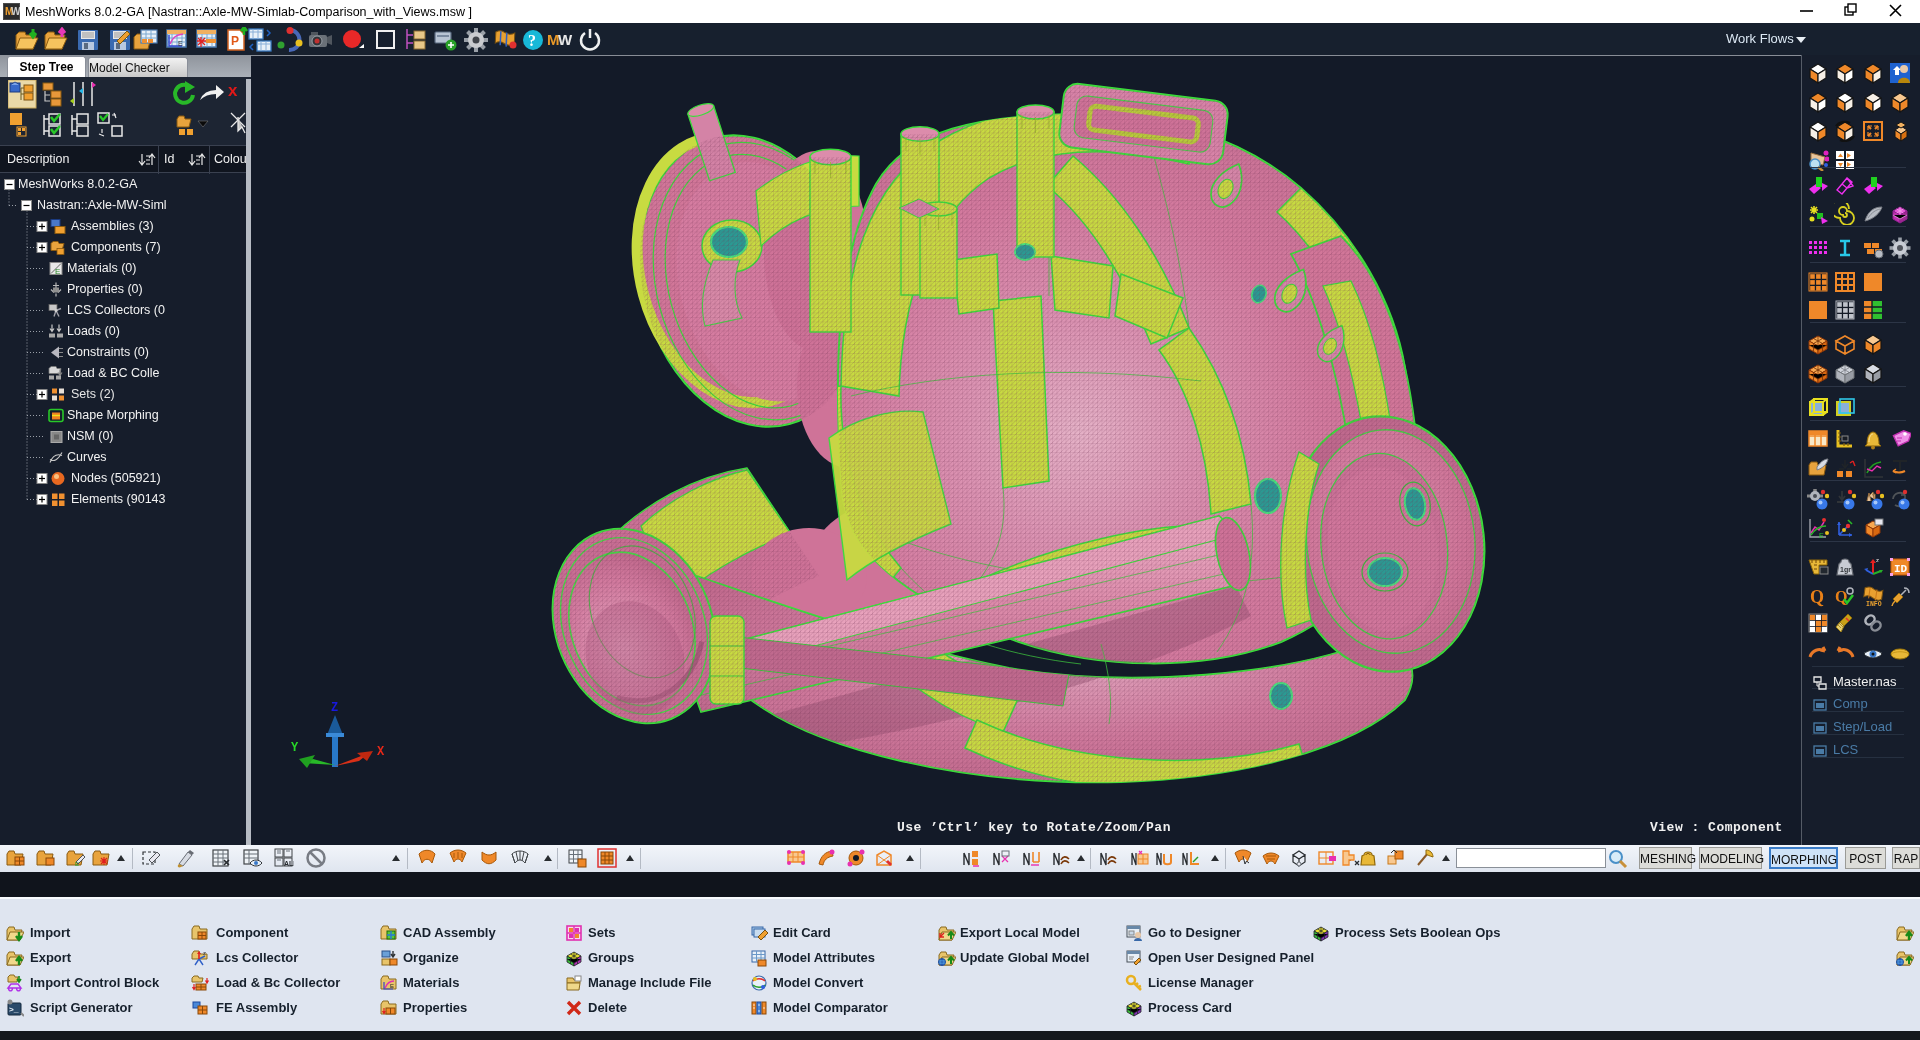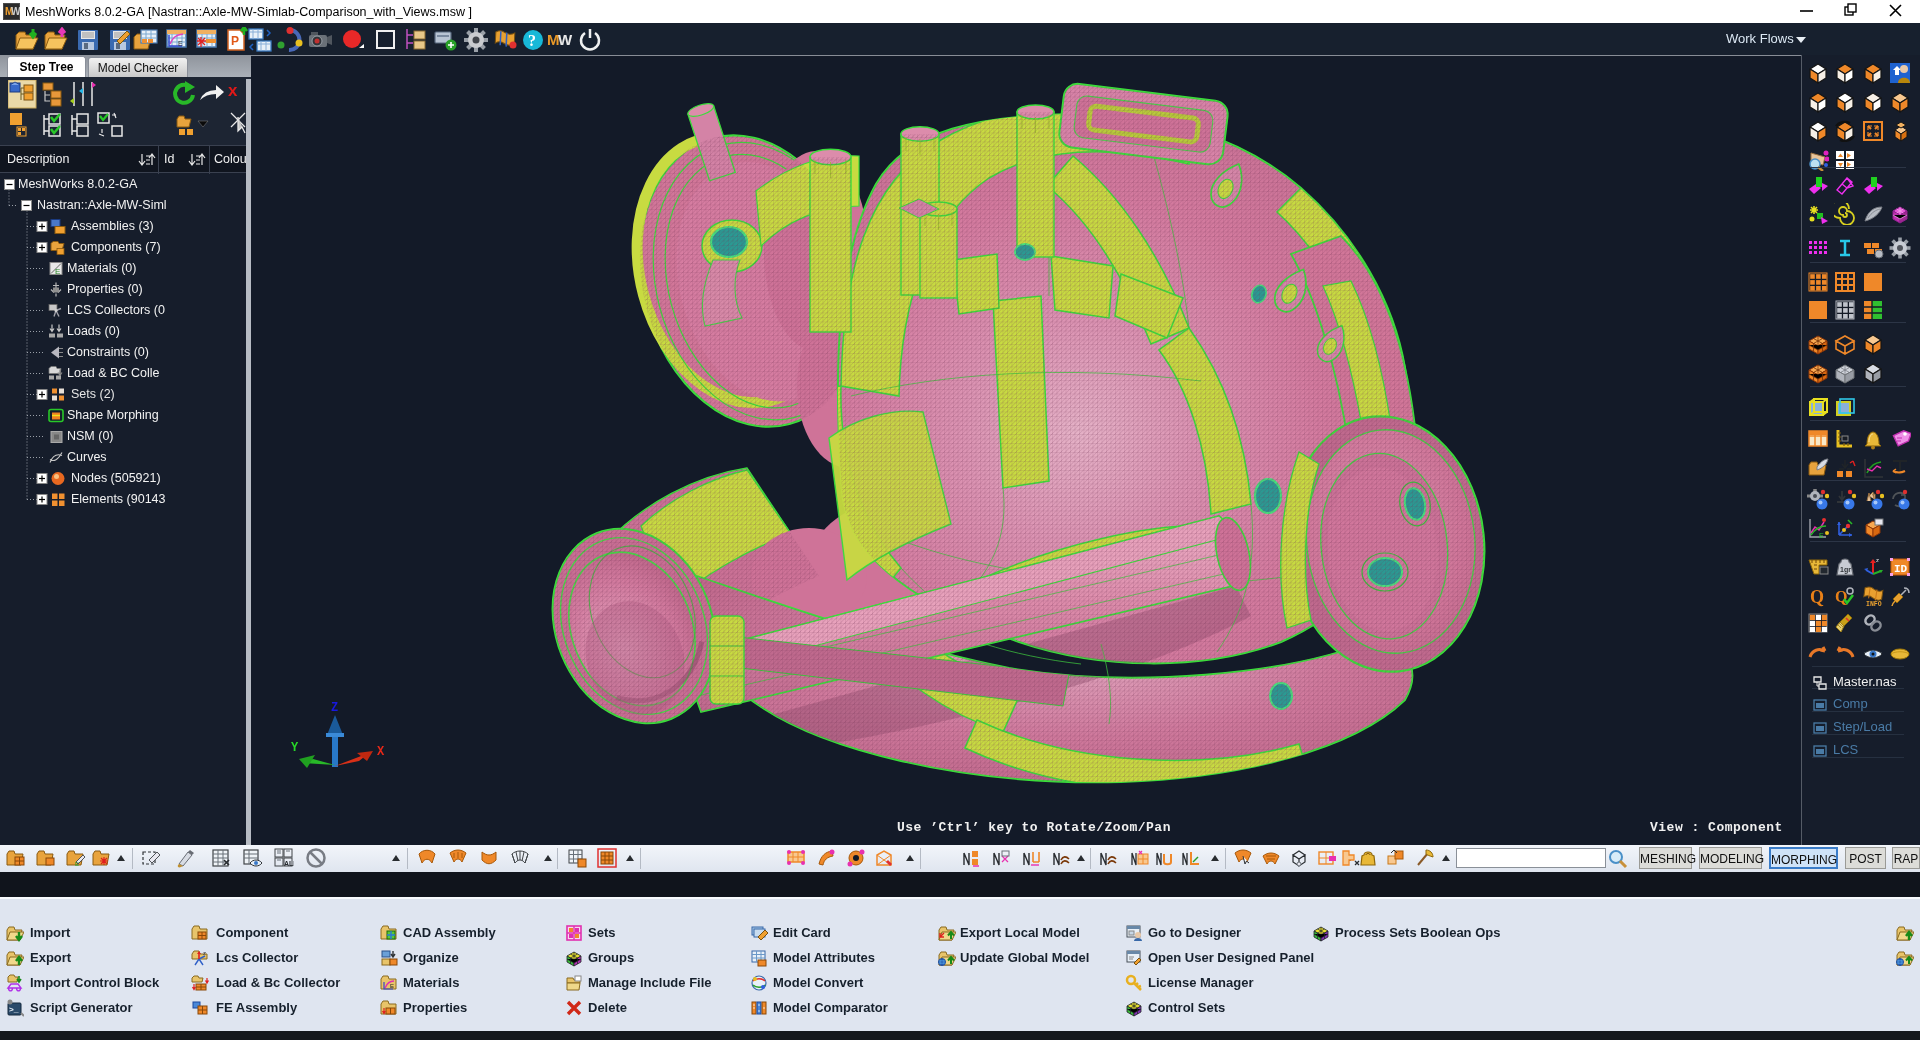--- a/index.html
+++ b/index.html
@@ -149,21 +149,21 @@
         <path d="M13 2 v9" stroke="#f0f0f0" stroke-width="2.5"></path>
       </svg>
 <div class="abs" style="left:1726px;top:8px;font-size:13px;color:#dce8f4">Work Flows</div>
 <svg class="abs" style="left:1795px;top:13px" width="12" height="8">
         <path d="M1 1 L11 1 L6 7 Z" fill="#e8eef4"></path>
       </svg>
 </div>
 <div class="abs" style="left:0;top:55px;width:251px;height:790px;background:#161d2b">
 <div class="abs" style="left:0;top:0;width:251px;height:22px;background:linear-gradient(#8f949c,#aab0b8)"></div>
 <div class="abs" style="left:7px;top:1px;width:79px;height:21px;background:#fff;border:1px solid #8a8f99;border-bottom:none;border-radius:3px 3px 0 0;font-size:12px;font-weight:bold;color:#000;text-align:center;padding-top:3px">Step Tree</div>
-<div class="abs" style="left:88px;top:2px;width:100px;height:20px;background:linear-gradient(#f2f2f2,#c9c9c9);border:1px solid #8a8f99;border-bottom:none;border-radius:3px 3px 0 0;font-size:12px;color:#101010;text-align:center;padding-top:3px">Model Checker</div>
+<div class="abs" style="left:88px;top:2px;width:100px;height:20px;background:linear-gradient(#f2f2f2,#c9c9c9);border:1px solid #8a8f99;border-bottom:none;border-radius:3px 3px 0 0;font-size:12px;color:#101010;text-align:left;padding-top:3px">Model Checker</div>
 <div class="abs" style="left:0;top:22px;width:251px;height:68px;background:#1d2533"></div>
 <svg class="abs" style="left:8px;top:25px" width="240" height="30">
         <rect x="0" y="0" width="28" height="28" fill="#ead9a8" stroke="#c8a858" stroke-width="1"></rect>
         <rect x="2" y="3" width="10" height="9" fill="#3868c8" stroke="#1a3a80" stroke-width="1"></rect>
         <path d="M2 5 l5 -3 l5 3" fill="#78a0e8" stroke="#1a3a80" stroke-width="0.8"></path>
         <path d="M13 8 h6 M13 8 v12 M13 14 h6" stroke="#6a5a20" stroke-width="1"></path>
         <rect x="16" y="5" width="9" height="7" fill="#f0a030" stroke="#7a5210" stroke-width="1"></rect>
         <rect x="16" y="13" width="9" height="7" fill="#f0a030" stroke="#7a5210" stroke-width="1"></rect>
         <g transform="translate(33,0)">
           <rect x="2" y="3" width="10" height="7" fill="#e8983a" stroke="#8a5a10" stroke-width="1"></rect>
@@ -1382,21 +1382,21 @@
         <circle cx="6" cy="6" r="4" fill="none" stroke="#e8b020" stroke-width="2.5"></circle>
         <path d="M9 9 L16 16 M13 13 l3 -1 M11 11 l2 -2" stroke="#e8b020" stroke-width="2.5"></path>
       </svg>
       <div class="abs" style="left:1148px;top:76px;font-size:13px;font-weight:bold;color:#16202c;white-space:nowrap">License Manager</div>
       <svg class="abs" style="left:1125px;top:100px" width="18" height="18">
         <path d="M2 7 L9 3 L16 7 L9 11 Z" fill="#e8e030" stroke="#202428" stroke-width="0.8"></path>
         <path d="M2 7 L9 11 L9 17 L2 13 Z" fill="#38b838" stroke="#202428" stroke-width="0.8"></path>
         <path d="M16 7 L9 11 L9 17 L16 13 Z" fill="#8030b0" stroke="#202428" stroke-width="0.8"></path>
         <path d="M5.5 5 L12.5 9 M5.5 9 L12.5 5 M9 3 v8 M5.5 9 v6 M12.5 9 v6 M2 10 l7 4 l7 -4" stroke="#202428" stroke-width="0.7"></path>
       </svg>
-      <div class="abs" style="left:1148px;top:101px;font-size:13px;font-weight:bold;color:#16202c;white-space:nowrap">Control Sets</div>
+      <div class="abs" style="left:1148px;top:101px;font-size:13px;font-weight:bold;color:#16202c;white-space:nowrap">Process Card</div>
       <svg class="abs" style="left:1312px;top:25px" width="18" height="18">
         <path d="M2 7 L9 3 L16 7 L9 11 Z" fill="#e8e030" stroke="#202428" stroke-width="0.8"></path>
         <path d="M2 7 L9 11 L9 17 L2 13 Z" fill="#38b838" stroke="#202428" stroke-width="0.8"></path>
         <path d="M16 7 L9 11 L9 17 L16 13 Z" fill="#8030b0" stroke="#202428" stroke-width="0.8"></path>
         <path d="M5.5 5 L12.5 9 M5.5 9 L12.5 5 M9 3 v8 M5.5 9 v6 M12.5 9 v6 M2 10 l7 4 l7 -4" stroke="#202428" stroke-width="0.7"></path>
       </svg>
       <div class="abs" style="left:1335px;top:26px;font-size:13px;font-weight:bold;color:#16202c;white-space:nowrap">Process Sets Boolean Ops</div>
       <svg class="abs" style="left:1896px;top:25px" width="18" height="18">
         <path d="M1 6 L3 3 L8 3 L9 6 L16 6 L14 16 L1 16 Z" fill="#e8c46a" stroke="#8a6a20" stroke-width="1"></path>
         <path d="M1 16 L4 8 L18 8 L14 16 Z" fill="#f0d88a" stroke="#8a6a20" stroke-width="1"></path>

